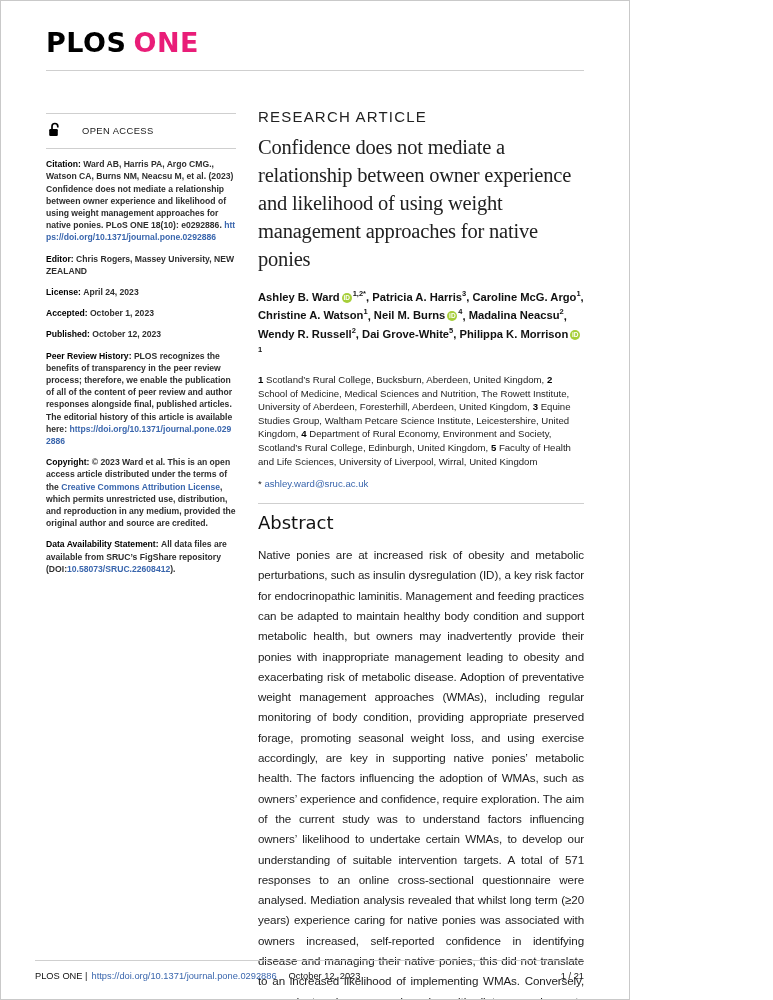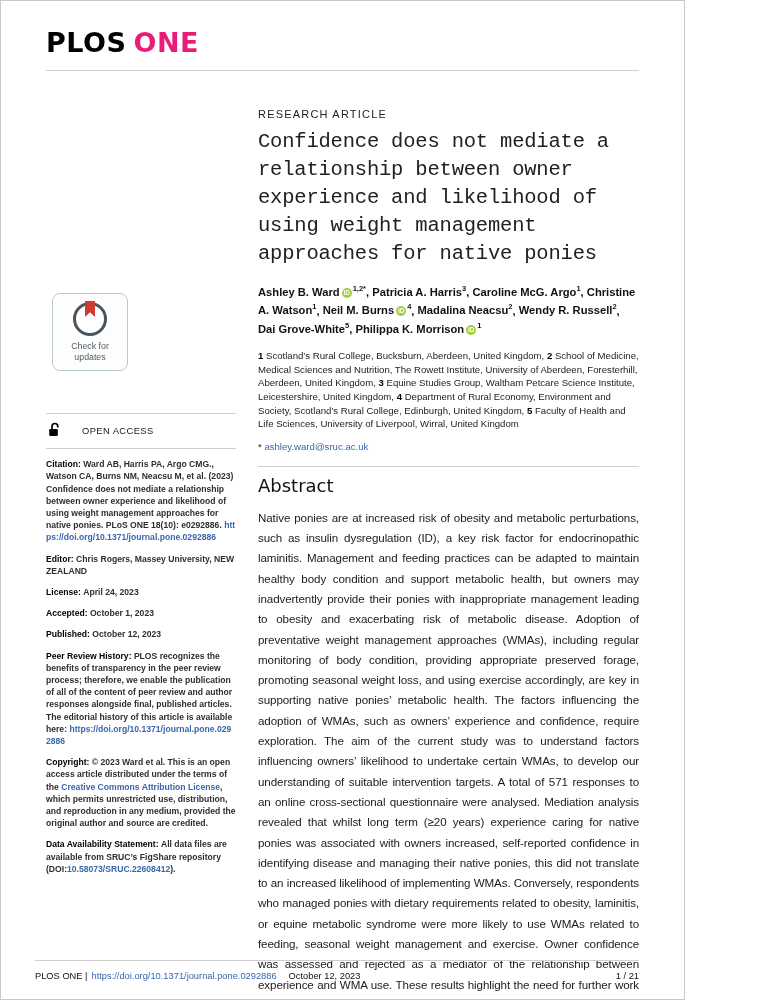--- a/index.html
+++ b/index.html
@@ -1,18 +1,18 @@
 <!DOCTYPE html>
 <html><head>
 <meta charset="utf-8">
 <style>
   * { margin:0; padding:0; box-sizing:border-box; }
   html,body { background:#ffffff; }
   body { font-family:"Liberation Sans", sans-serif; color:#1a1a1a; }
-  .page { position:relative; width:685px; height:1000px; background:#fff; border:1px solid #c9c9c9; padding:0 45px; overflow:hidden; }
+  .page { position:relative; width:630px; height:1000px; background:#fff; border:1px solid #c9c9c9; padding:0 45px; overflow:hidden; }
 
   
   .masthead { padding-top:26px; }
   .logo { font-family:"DejaVu Sans", sans-serif; font-size:27px; font-weight:bold; letter-spacing:0.5px; color:#000; display:inline-block; cursor:pointer; }
   .logo-one { color:#e91d78; margin-left:7px; }
   .head-rule { border:none; border-top:1px solid #cfcfcf; margin-top:12px; }
 
   
   .content { display:flex; gap:22px; }
   .sidebar { flex:0 0 190px; width:190px; font-size:8.6px; line-height:12.2px; color:#2e2e2e; }
@@ -30,22 +30,22 @@
   .oa-row { display:flex; align-items:center; gap:21px; padding:8px 2px; }
   .oa-text { font-size:9.4px; letter-spacing:0.4px; color:#1a1a1a; }
 
   
   #sidebar-sections { margin-top:9px;font-weight:bold; }
   .side-sec { margin-bottom:9px; }
   .side-sec strong { color:#000; }
   .link { color:#3a66ad; text-decoration:none; cursor:pointer; word-break:break-all; }
 
   
-  .kicker { margin-top:37px; font-size:11px; letter-spacing:1.2px; color:#222; }
-  .title { margin-top:8px; font-family:Liberation Mono, monospace; font-weight:400; font-size:20.5px; line-height:28px; color:#212121; letter-spacing:-0.2px; }
+  .kicker { margin-top:37px; font-size:15px; letter-spacing:1.2px; color:#222; }
+  .title { margin-top:8px; font-family:Liberation Serif, serif; font-weight:400; font-size:20.5px; line-height:28px; color:#212121; letter-spacing:-0.2px; }
   .authors { margin-top:13px; font-size:11.2px; font-weight:bold; line-height:15px; color:#111; }
   .authors sup { font-size:7.5px; }
   .orcid { display:inline-block; width:10px; height:10px; border-radius:50%; background:#a6ce39; color:#fff; font-size:6.5px; line-height:10px; text-align:center; font-weight:bold; margin:0 1px 0 2px; vertical-align:1px; cursor:pointer; }
   .affiliations { margin-top:12px; font-size:9.6px; line-height:13.6px; color:#1c1c1c; }
   .affiliations strong { color:#000; }
   .correspondence { margin-top:10px; font-size:9.6px; color:#111; }
   .abstract-rule { border:none; border-top:1px solid #cfcfcf; margin-top:14px; }
   .abstract-h { margin-top:8px; font-family:"DejaVu Sans", sans-serif; font-weight:400; font-size:18px; color:#111; }
   .abstract-body { margin-top:12px; font-size:11.6px; line-height:20.3px; letter-spacing:-0.1px; text-align:justify; color:#1b1b1b; }
 
@@ -64,28 +64,20 @@
   <header class="masthead">
     <div class="logo">
       <span class="logo-plos">PLOS</span><span class="logo-one">ONE</span>
     </div>
   </header>
   <hr class="head-rule">
 
   <div class="content">
 
     <aside class="sidebar">
-      <div class="update-badge">
-        <div class="badge-circle">
-          <div class="badge-bookmark"></div>
-        </div>
-        <div class="badge-text">
-          <span>Check for</span><br><span>updates</span>
-        </div>
-      </div>
 
       <div class="oa-block">
         <hr class="side-rule">
         <div class="oa-row">
           <span>
             <svg width="13" height="15" viewBox="0 0 13 15" aria-hidden="true">
               <path d="M4 7 V4.4 a2.9 2.9 0 0 1 5.8 0 V5.6" fill="none" stroke="#000" stroke-width="1.7"></path>
               <rect x="1.2" y="7" width="8.6" height="7" rx="1.2" fill="#000"></rect>
             </svg>
           </span>

